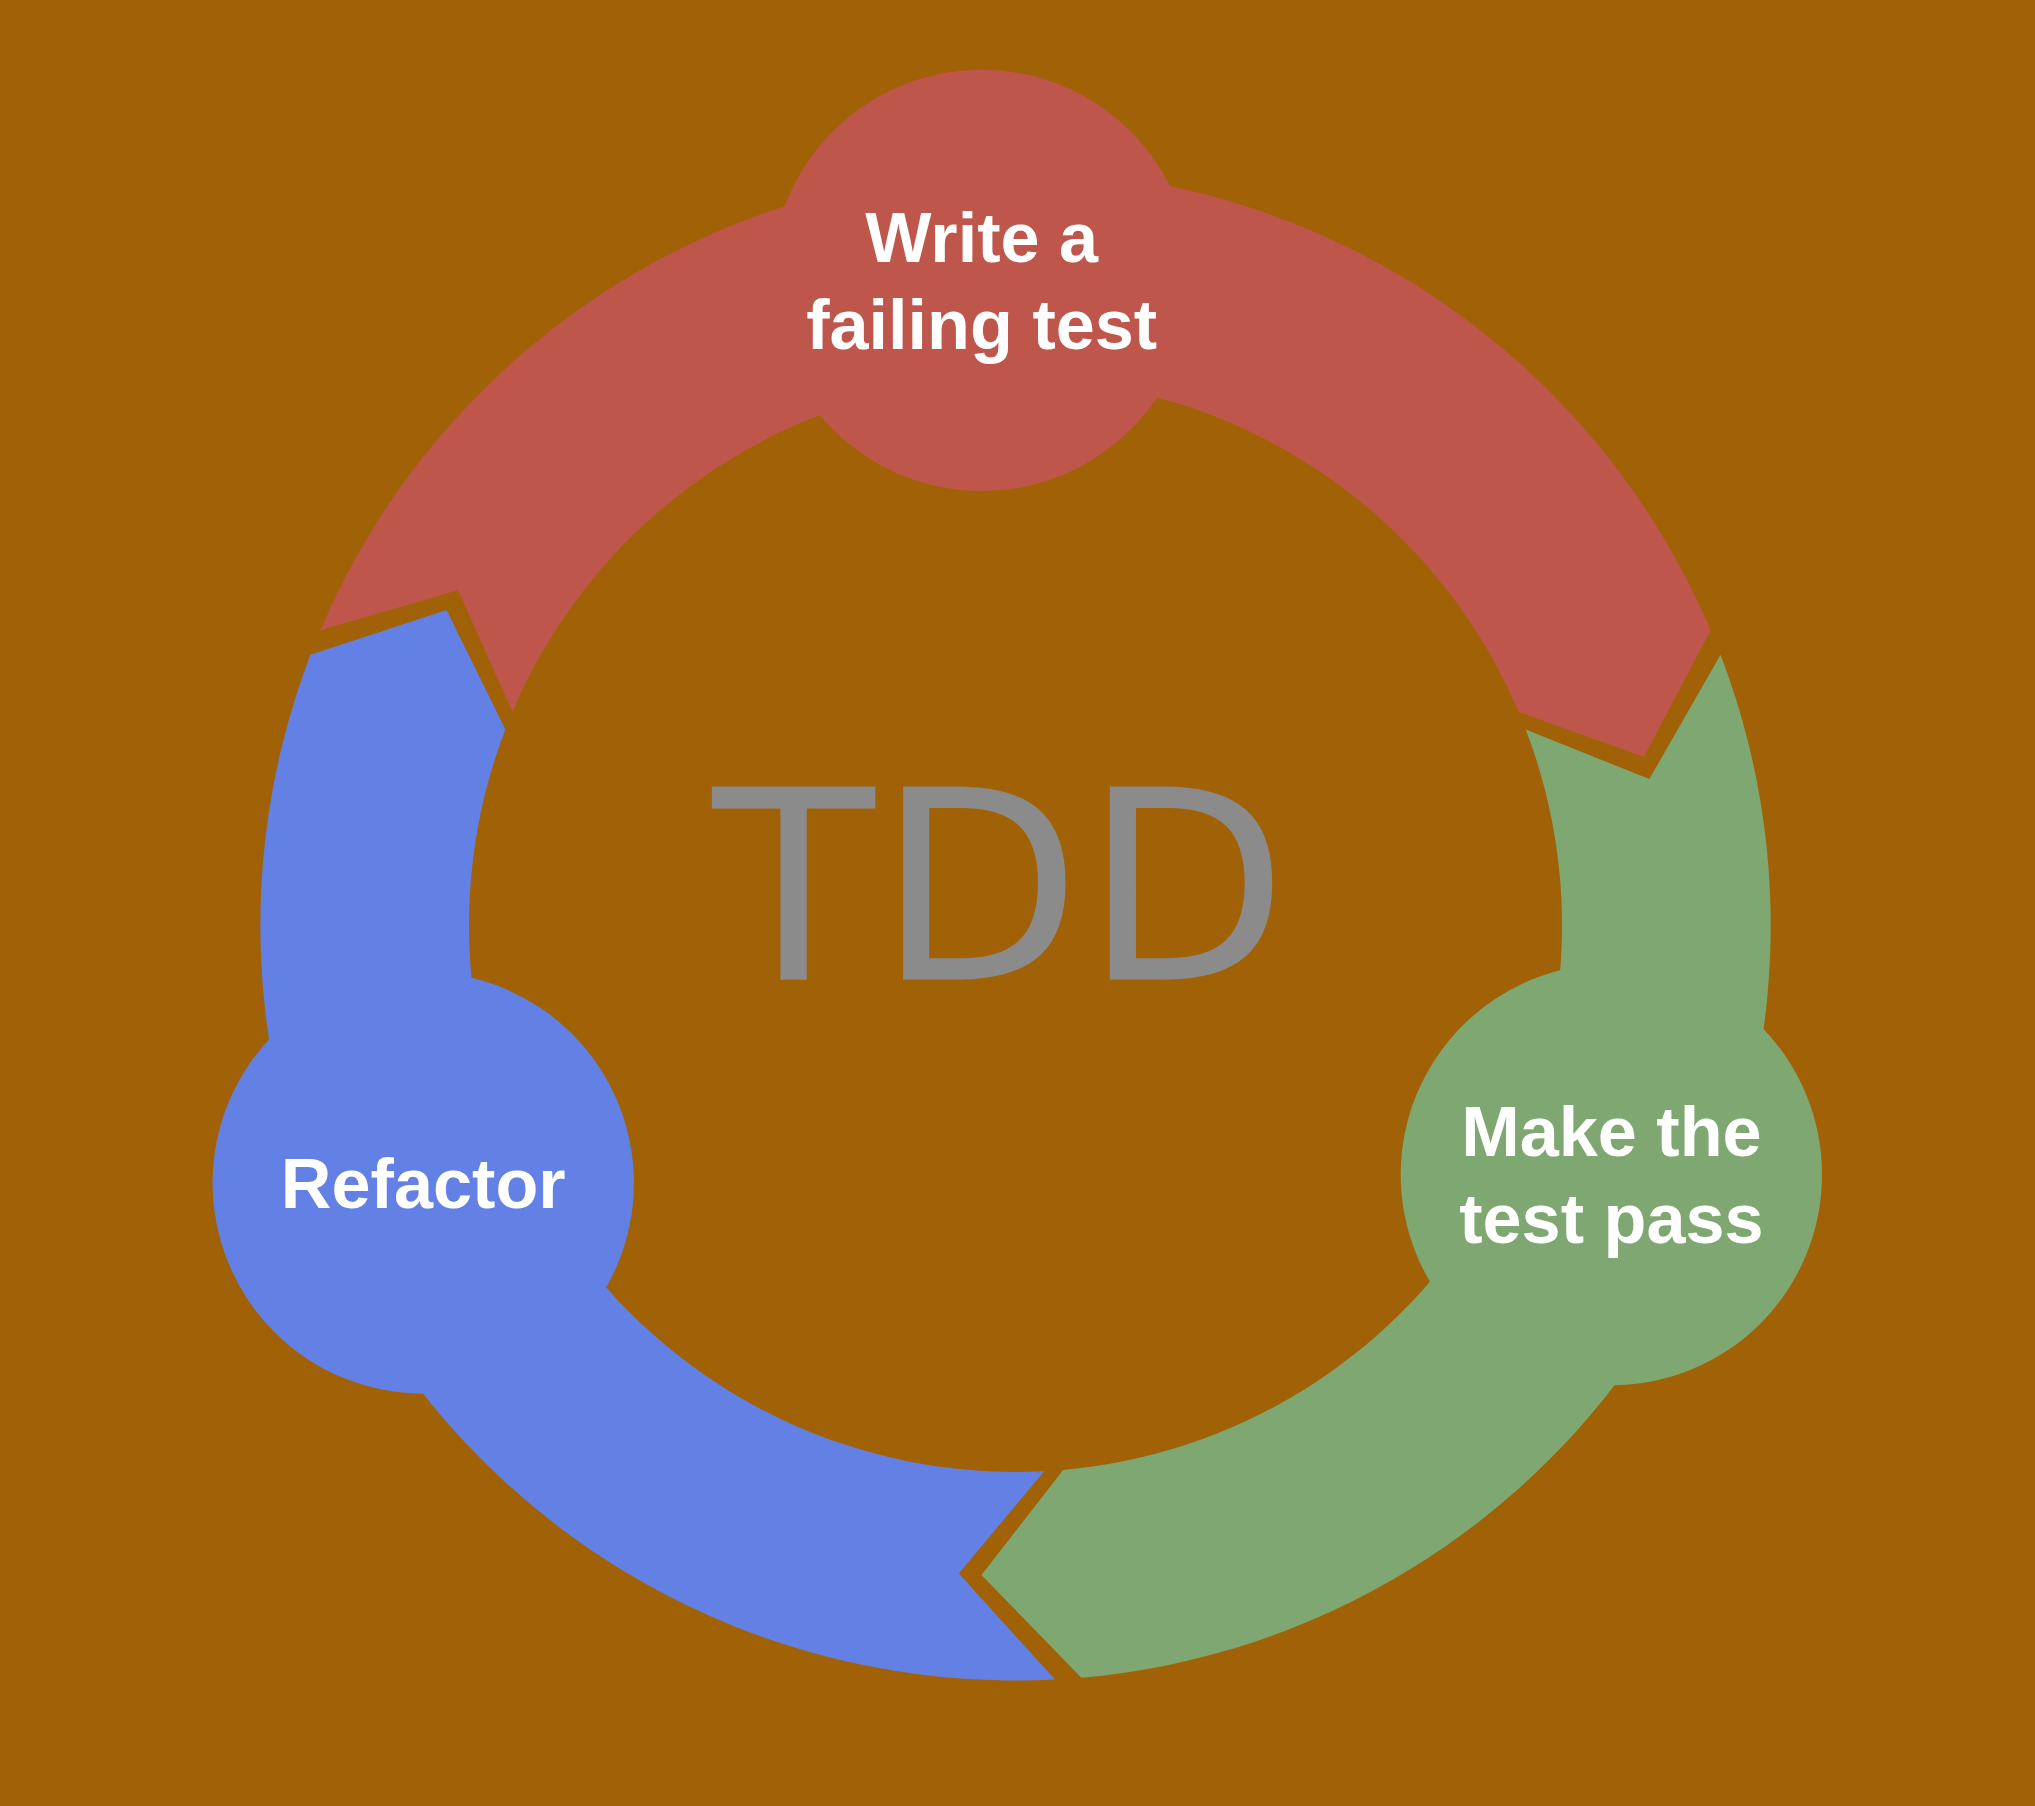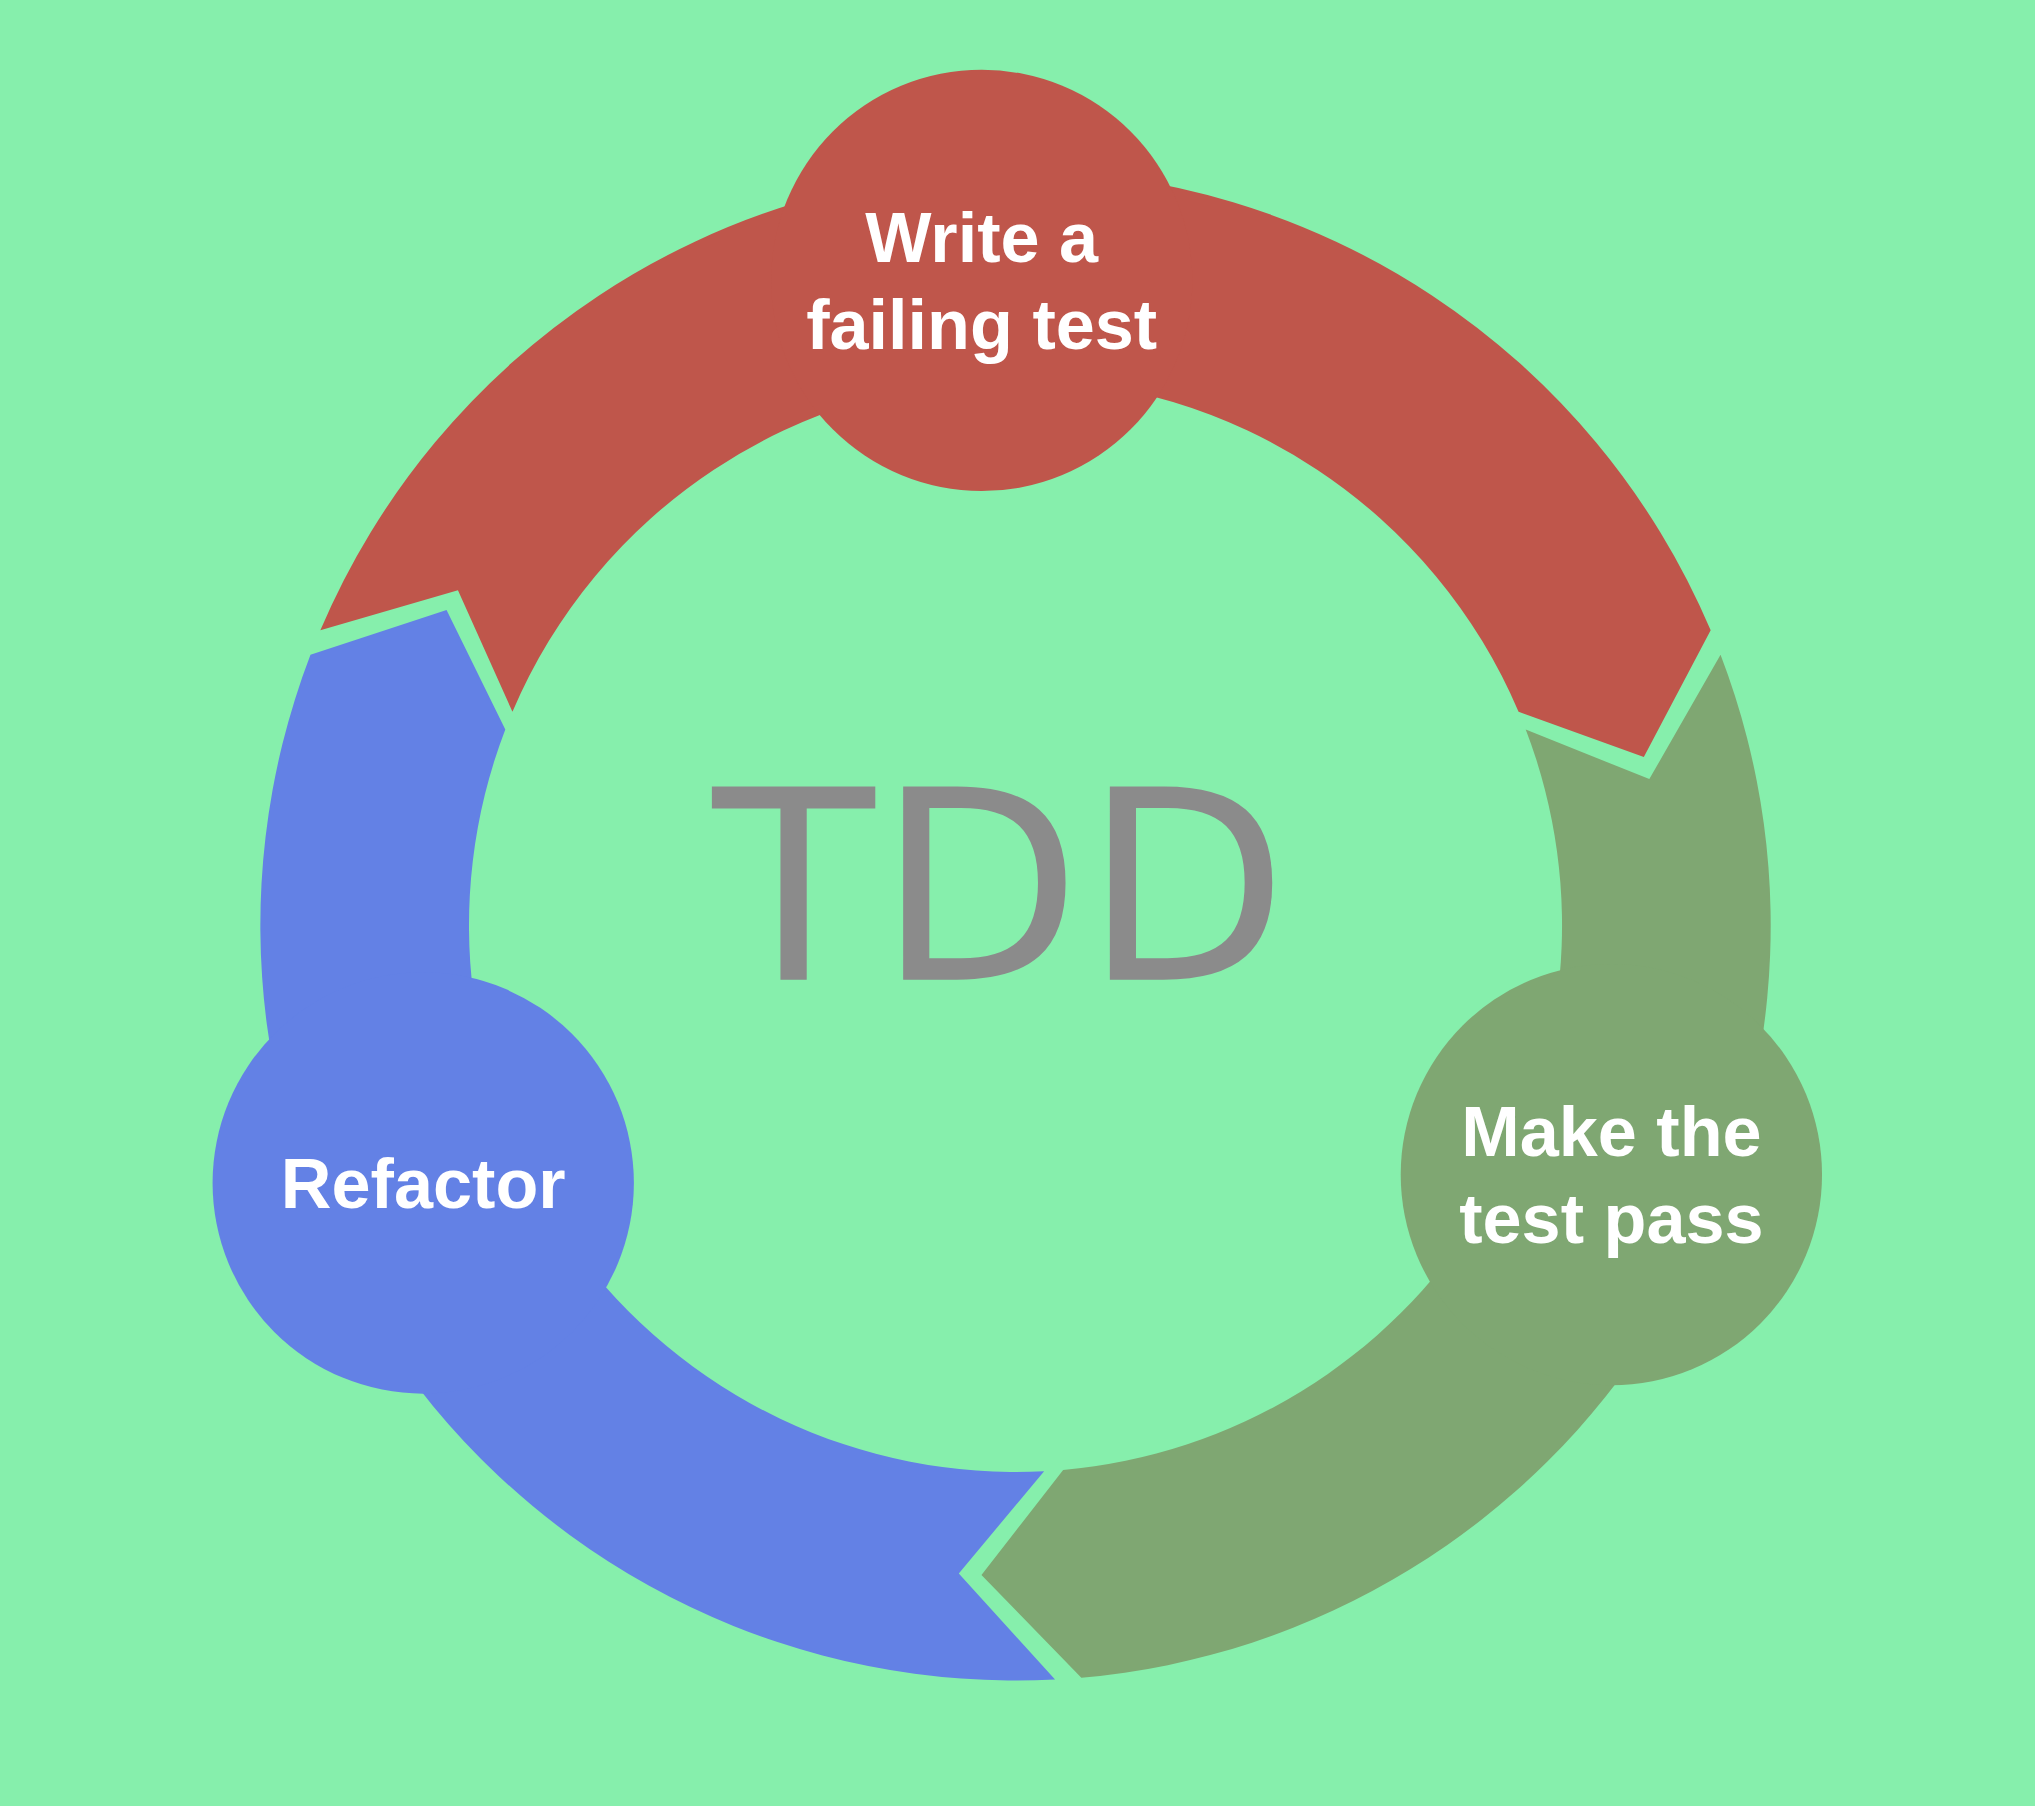--- a/index.html
+++ b/index.html
@@ -1,17 +1,17 @@
 <!DOCTYPE html>
 <html style="font-size:10.6px"><head>
 <meta charset="utf-8">
 <title>TDD Cycle Diagram</title>
 <style>
   html, body { margin: 0; padding: 0; background: #ffffff; height: 100%; }
-  .stage { width: 100%; background: #86efac; }
+  .stage { width: 100%; background: #a16207; }
   svg { display: block; width: 100vw; height: auto; }
   .seg-label {
     font-family: "Liberation Sans", sans-serif;
     font-weight: 700;
     text-anchor: middle;
   }
   .center-title {
     font-family: "DejaVu Sans", "Liberation Sans", sans-serif;
     font-weight: 400;
     text-anchor: middle;

